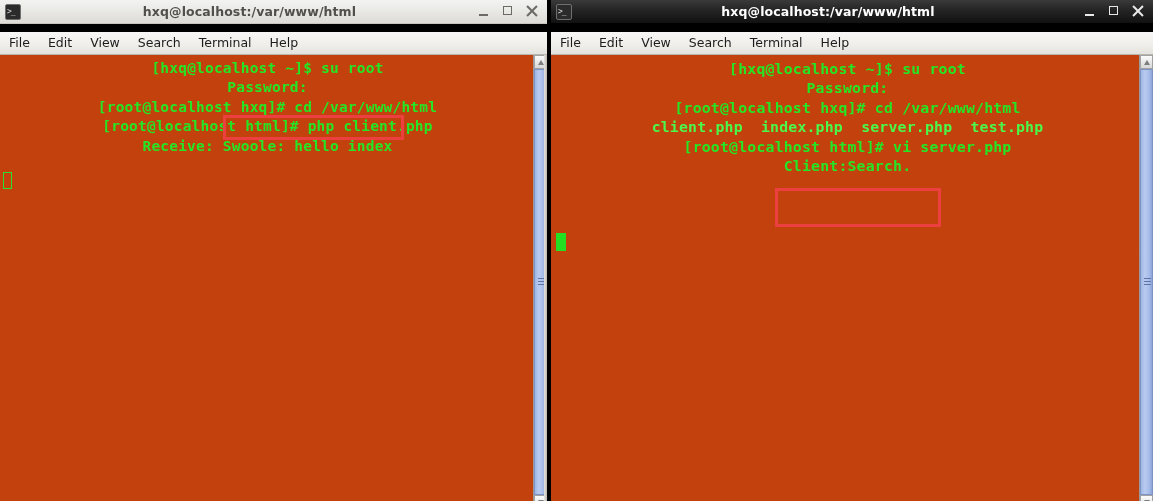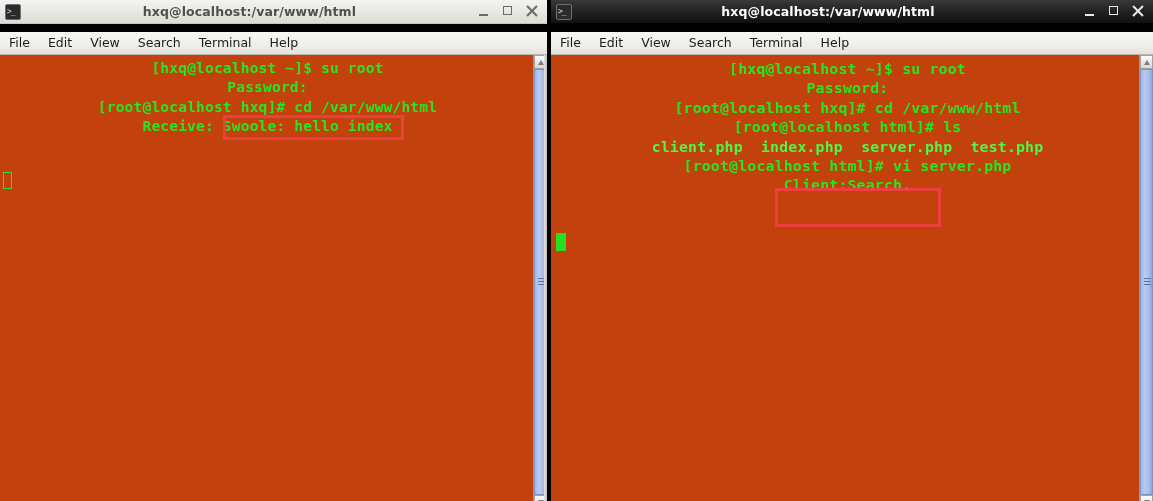--- a/index.html
+++ b/index.html
@@ -288,20 +288,21 @@
       <span class="menu-item">Search</span>
       <span class="menu-item">Terminal</span>
       <span class="menu-item">Help</span>
     </div>
 
     <div class="term-wrap">
       <div class="term">
         <div class="line">[hxq@localhost ~]$ su root</div>
         <div class="line">Password:</div>
         <div class="line">[root@localhost hxq]# cd /var/www/html</div>
+        <div class="line">[root@localhost html]# php client.php</div>
         <div class="line">Receive: Swoole: hello index</div>
 
         <span class="cursor-hollow" style="left:3px; top:117px;"></span>
 
         <span class="redbox" style="left:223px; top:60px; width:181px; height:25px;"></span>
       </div>
 
       <div class="scrollbar">
         <span class="sb-btn up"></span>
         <span class="sb-thumb">
@@ -336,21 +337,20 @@
       <span class="menu-item">Search</span>
       <span class="menu-item">Terminal</span>
       <span class="menu-item">Help</span>
     </div>
 
     <div class="term-wrap">
       <div class="term">
         <div class="line">[hxq@localhost ~]$ su root</div>
         <div class="line">Password:</div>
         <div class="line">[root@localhost hxq]# cd /var/www/html</div>
-        <div class="line">[root@localhost html]# ls</div>
         <div class="line seg-bright">client.php  index.php  server.php  test.php</div>
         <div class="line">[root@localhost html]# vi server.php</div>
         <div class="line">Client:Search.</div>
 
         <span class="cursor-solid" style="left:5px; top:178px;"></span>
 
         <span class="redbox" style="left:224px; top:133px; width:166px; height:39px;"></span>
       </div>
 
       <div class="scrollbar">

